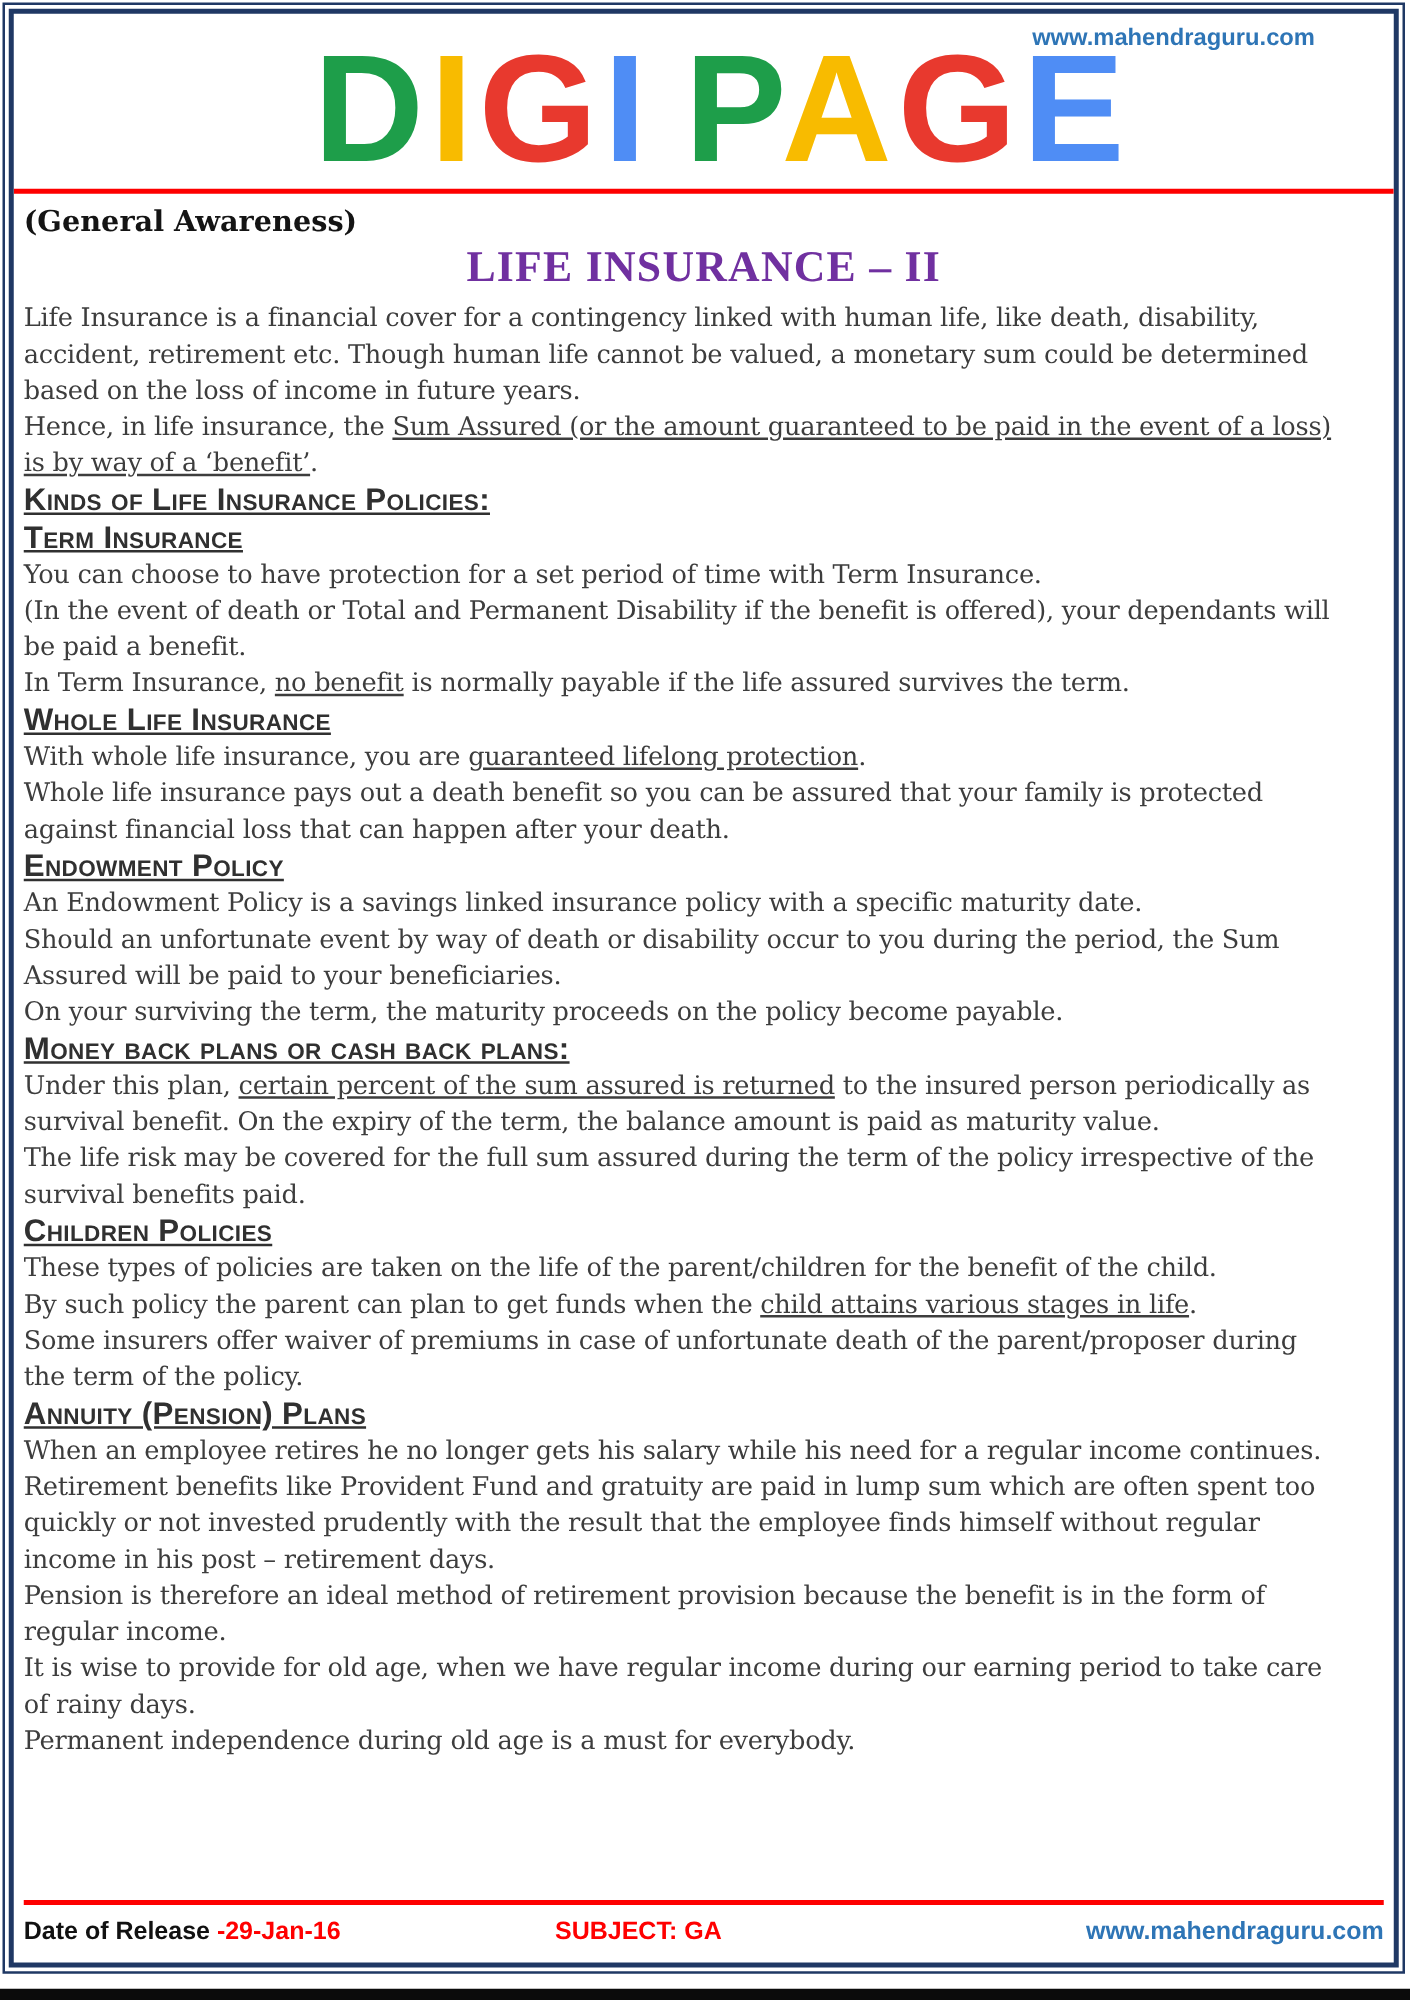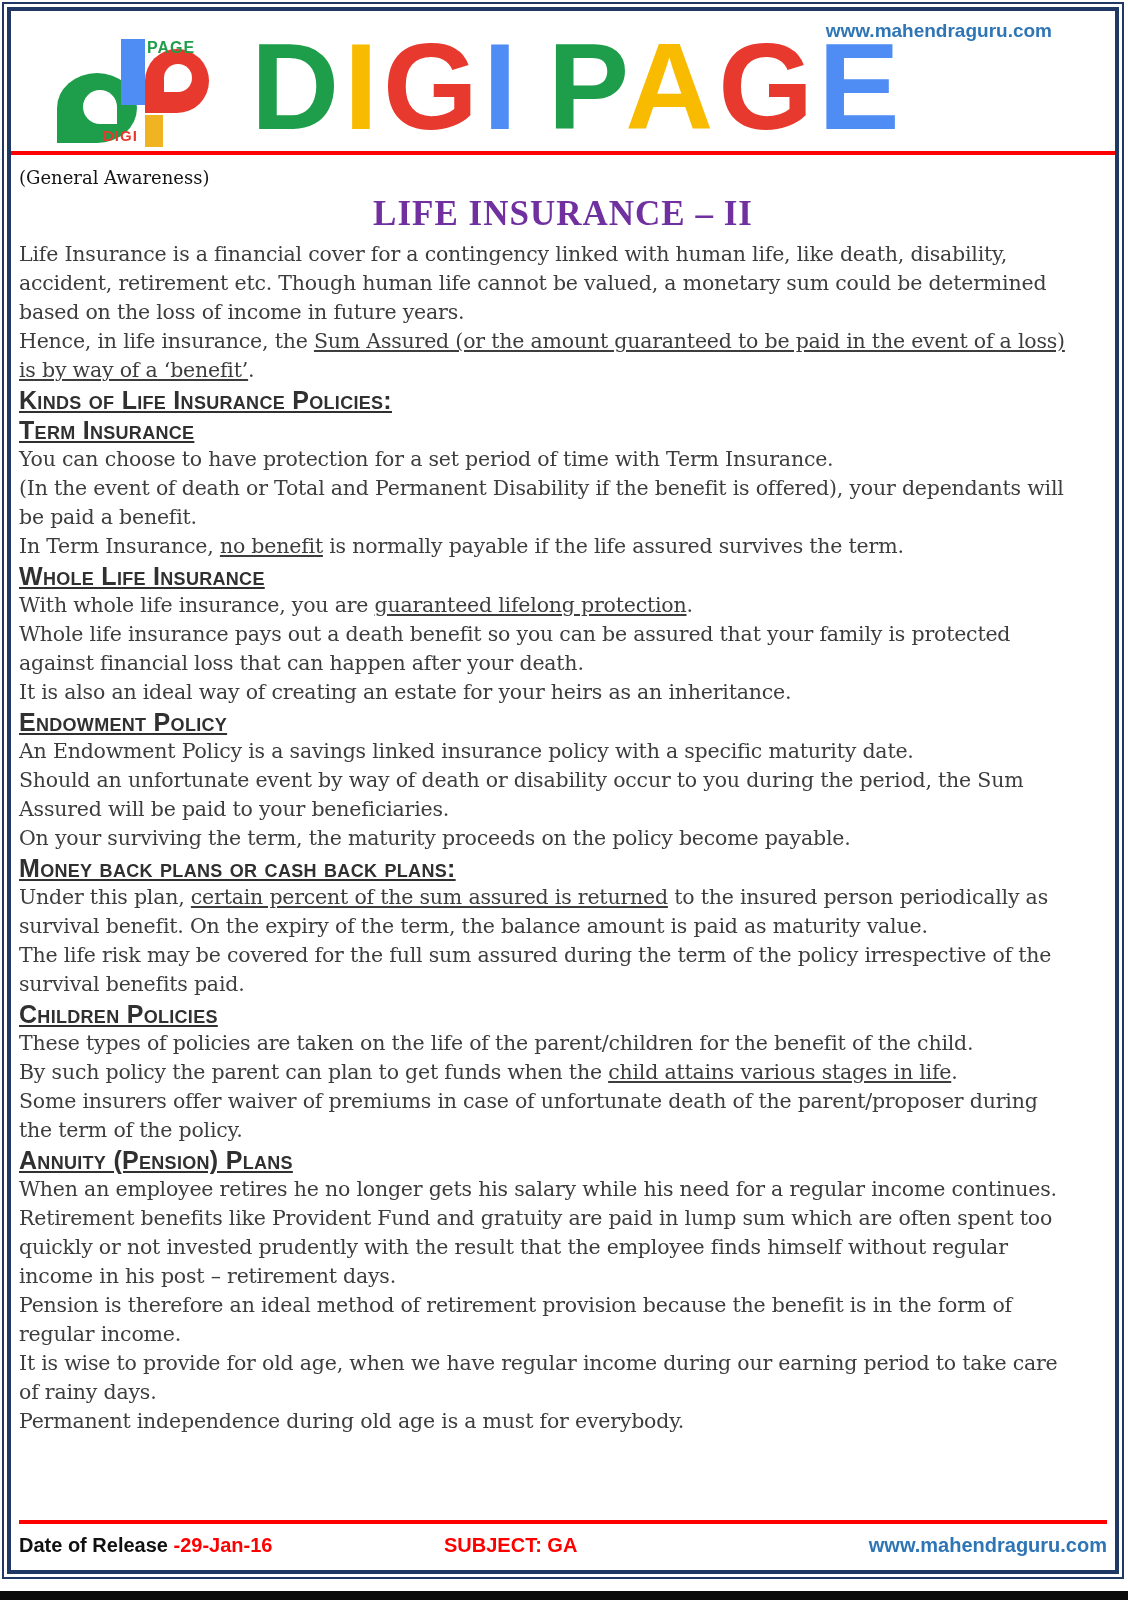--- a/index.html
+++ b/index.html
@@ -50,21 +50,21 @@
     position:absolute; left:232px; top:-14px;
     font-family:"Liberation Sans", sans-serif; font-weight:700;
     font-size:122px; line-height:116px; letter-spacing:5px; white-space:nowrap;
   }
   .brand-title .sp { display:inline-block; width:26px; }
 
   .red-rule { height:4px; background:#FE0000; margin:4px -8px 0 -8px; }
 
   .category {
     margin-top:9px; color:#141414;
-    font-family:"DejaVu Serif", serif; font-weight:400; font-size:18px; line-height:28px;
+    font-family:"DejaVu Serif", serif; font-weight:700; font-size:23px; line-height:28px;
   }
   .doc-title {
     margin:2px 0 6px 0; text-align:center;
     color:#7030A0; font-family:Liberation Serif, serif; font-weight:700;
     font-size:35px; line-height:40px; letter-spacing:1px;
   }
 
   
   #doc-body {
     width:1046px;
@@ -94,52 +94,39 @@
 </head>
 <body>
 
 <div class="page-outer">
   <div class="page-inner">
 
     <header>
       <div class="site-url">www.mahendraguru.com</div>
 
       <div class="brand-row">
-        <div class="logo">
-          <div class="shape green-d">
-              <div class="hole"></div>
-            </div>
-          <div class="bar blue-bar"></div>
-          <div class="shape red-p">
-              <div class="hole"></div>
-            </div>
-          <div class="bar yellow-bar"></div>
-          <span class="logo-page">PAGE</span>
-          <span class="logo-digi">DIGI</span>
-        </div>
         <div class="brand-title" id="brand-title"><span style="color: rgb(30, 158, 74);">D</span><span style="color: rgb(248, 187, 0);">I</span><span style="color: rgb(232, 57, 46);">G</span><span style="color: rgb(79, 141, 245);">I</span><span class="sp"></span><span style="color: rgb(30, 158, 74);">P</span><span style="color: rgb(248, 187, 0);">A</span><span style="color: rgb(232, 57, 46);">G</span><span style="color: rgb(79, 141, 245);">E</span></div>
       </div>
 
       <div class="red-rule"></div>
       <div class="category">(General Awareness)</div>
       <h1 class="doc-title">LIFE INSURANCE – II</h1>
     </header>
 
     <main id="doc-body">
         <p><span>Life Insurance is a financial cover for a contingency linked with human life, like death, disability, accident, retirement etc. Though human life cannot be valued, a monetary sum could be determined based on the loss of income in future years.</span></p>
         <p><span>Hence, in life insurance, the </span><span class="u">Sum Assured (or the amount guaranteed to be paid in the event of a loss) is by way of a ‘benefit’</span><span>.</span></p>
         <h2><span>Kinds of Life Insurance Policies:</span></h2>
         <h2><span>Term Insurance</span></h2>
         <p><span>You can choose to have protection for a set period of time with Term Insurance.</span></p>
         <p><span>(In the event of death or Total and Permanent Disability if the benefit is offered), your dependants will be paid a benefit.</span></p>
         <p><span>In Term Insurance, </span><span class="u">no benefit</span><span> is normally payable if the life assured survives the term.</span></p>
         <h2><span>Whole Life Insurance</span></h2>
         <p><span>With whole life insurance, you are </span><span class="u">guaranteed lifelong protection</span><span>.</span></p>
         <p><span>Whole life insurance pays out a death benefit so you can be assured that your family is protected against financial loss that can happen after your death.</span></p>
-        <p><span>It is also an ideal way of creating an estate for your heirs as an inheritance.</span></p>
         <h2><span>Endowment Policy</span></h2>
         <p><span>An Endowment Policy is a savings linked insurance policy with a specific maturity date.</span></p>
         <p><span>Should an unfortunate event by way of death or disability occur to you during the period, the Sum Assured will be paid to your beneficiaries.</span></p>
         <p><span>On your surviving the term, the maturity proceeds on the policy become payable.</span></p>
         <h2><span>Money back plans or cash back plans:</span></h2>
         <p><span>Under this plan, </span><span class="u">certain percent of the sum assured is returned</span><span> to the insured person periodically as survival benefit. On the expiry of the term, the balance amount is paid as maturity value.</span></p>
         <p><span>The life risk may be covered for the full sum assured during the term of the policy irrespective of the survival benefits paid.</span></p>
         <h2><span>Children Policies</span></h2>
         <p><span>These types of policies are taken on the life of the parent/children for the benefit of the child.</span></p>
         <p><span>By such policy the parent can plan to get funds when the </span><span class="u">child attains various stages in life</span><span>.</span></p>

